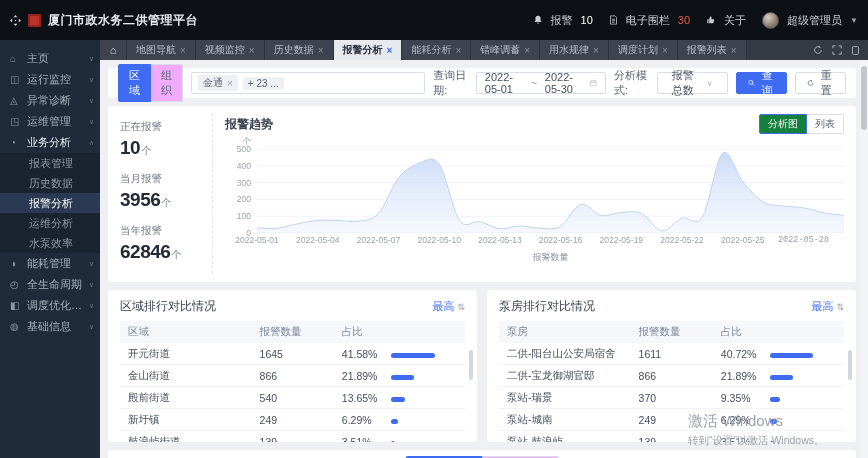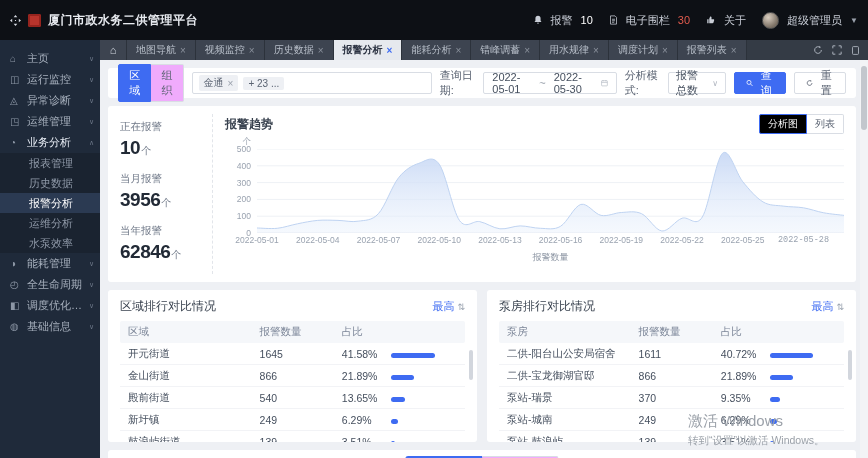--- a/index.html
+++ b/index.html
@@ -43,38 +43,38 @@
   .filterbar{height:30px;display:flex;align-items:center;gap:8px;padding:0 10px;font-size:11px;color:#5a6372;}
   .seg{display:flex;}
   .seg-btn{padding:3px 10px;border:1px solid #d9dde4;background:#f0abfc;color:#5a6372;font-size:11px;cursor:pointer;}
   .seg-btn:first-child{border-radius:2px 0 0 2px;}
   .seg-btn:last-child{border-radius:0 2px 2px 0;border-left:none;}
   .seg-btn.active{background:#3e6bf2;border-color:#3e6bf2;color:#fff;}
   .multi{width:300px;height:20px;border:1px solid #d9dde4;border-radius:2px;display:flex;align-items:center;gap:5px;padding:0 6px;background:#fff;cursor:text;}
   .chip{background:#eef0f4;border-radius:2px;padding:1px 5px;font-size:10px;color:#5a6372;display:flex;gap:4px;align-items:center;}
   .chip .x{color:#9aa1ac;cursor:pointer;}
   .daterange{height:20px;border:1px solid #d9dde4;border-radius:2px;display:flex;align-items:center;gap:8px;padding:0 8px;background:#fff;color:#454f5e;cursor:pointer;}
-  .selbox{height:20px;border:1px solid #d9dde4;border-radius:2px;display:flex;align-items:center;gap:6px;padding:0 7px;background:#fff;color:#454f5e;cursor:pointer;}
+  .selbox{height:20px;border:1px solid #d9dde4;border-radius:2px;display:flex;align-items:center;gap:6px;padding:0 14px;background:#fff;color:#454f5e;cursor:pointer;}
   .btn{height:22px;display:flex;align-items:center;gap:5px;padding:0 11px;border-radius:2px;font-size:11px;cursor:pointer;border:1px solid #d9dde4;background:#fff;color:#5a6372;}
   .btn.primary{background:#3e6bf2;border-color:#3e6bf2;color:#fff;}
   
   .analysis{margin-top:8px;height:176px;display:flex;padding:8px 12px;box-sizing:border-box;}
   .statcol{width:92px;flex:none;border-right:1px dashed #e2e5ea;padding-top:6px;}
   .stat{margin-bottom:13px;}
   .stat .s-lab{font-size:10.5px;color:#6e7787;margin-bottom:3px;}
   .stat .s-val{font-size:19px;color:#222a36;font-weight:bold;letter-spacing:-.5px;}
   .stat .s-unit{font-size:10px;color:#6e7787;font-weight:normal;margin-left:1px;}
   .chartcol{flex:1;min-width:0;padding-left:12px;display:flex;flex-direction:column;}
   .chart-head{display:flex;align-items:center;justify-content:space-between;}
   .chart-title{font-size:12px;color:#39424f;font-weight:bold;}
   .viewseg{display:flex;}
   .view-btn{font-size:10px;padding:2px 8px;border:1px solid #d9dde4;background:#fff;color:#5a6372;cursor:pointer;}
   .view-btn:first-child{border-radius:2px 0 0 2px;}
   .view-btn:last-child{border-radius:0 2px 2px 0;border-left:none;}
-  .view-btn.active{background:#000000;border-color:#3e6bf2;color:#fff;text-align:right;}
+  .view-btn.active{background:#15803d;border-color:#3e6bf2;color:#fff;text-align:right;}
   .plotwrap{position:relative;margin-top:2px;padding-left:32px;}
   .ylab{position:absolute;left:0;width:26px;text-align:right;font-size:8.5px;color:#9aa3b0;}
   .plot-svg{display:block;width:100%;height:84px;margin-top:13px;}
   .xrow{position:relative;height:11px;margin-top:2px;}
   .xlab{position:absolute;transform:translateX(-50%);font-size:8.5px;color:#9aa3b0;white-space:nowrap;}
   .legend{text-align:center;font-size:9px;color:#8a93a1;margin-top:5px;}
   
   .tables{margin-top:8px;display:flex;gap:10px;height:152px;}
   .tcard{flex:1;min-width:0;padding:8px 12px;box-sizing:border-box;position:relative;overflow:hidden;}
   .tcard-head{display:flex;align-items:center;justify-content:space-between;margin-bottom:6px;}

